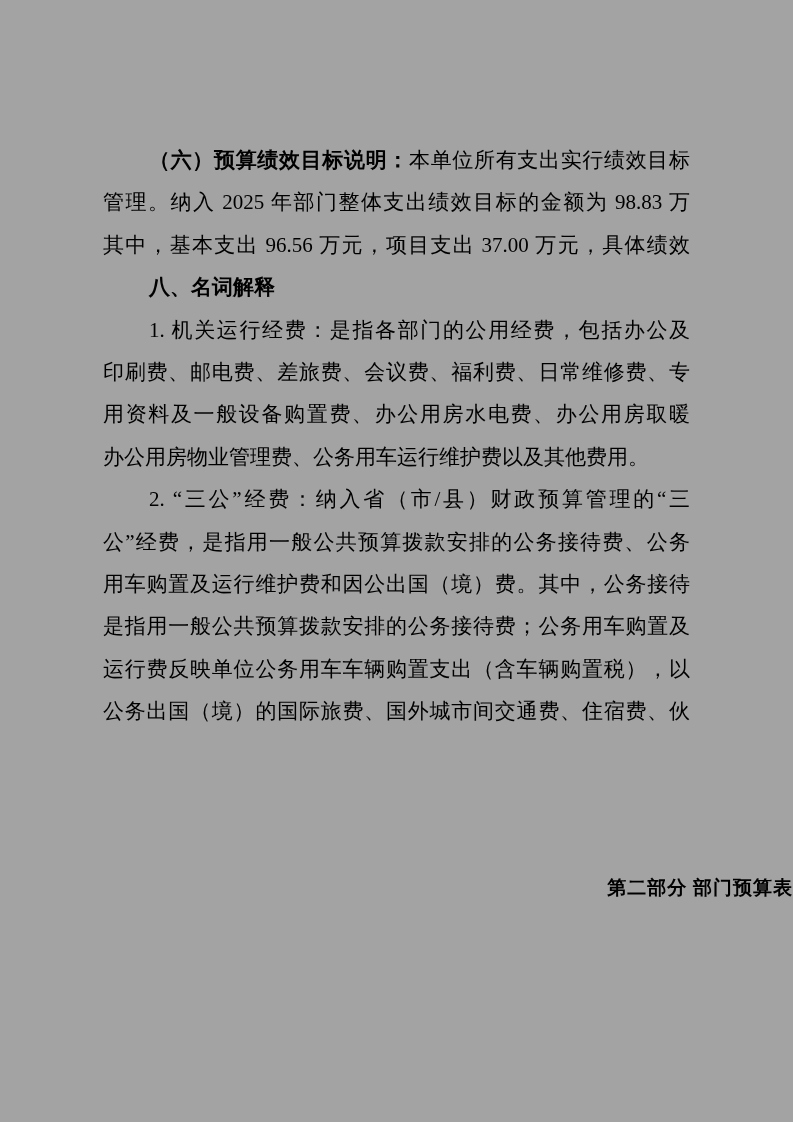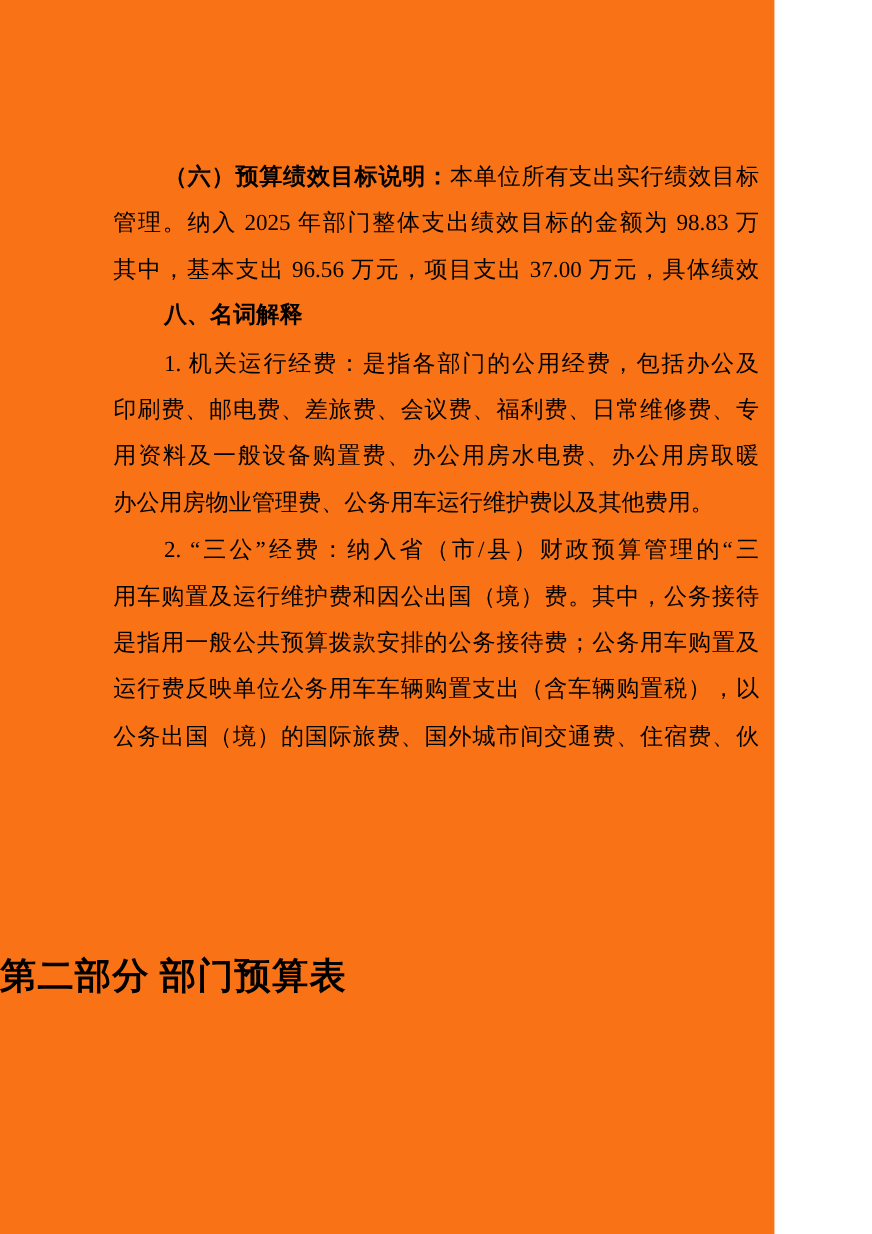--- a/index.html
+++ b/index.html
@@ -3,22 +3,22 @@
 <meta charset="utf-8">
 <style>
   html, body { margin: 0; padding: 0; }
   body {
     width: 793px; height: 1122px;
     background: #ffffff;
     font-family: "Liberation Serif", "DejaVu Serif", serif;
   }
   .page {
     position: relative;
-    width: 704px; height: 1122px;
-    background: #f97316;
+    width: 793px; height: 1122px;
+    background: #a3a3a3;
     color: #000000;
     overflow: hidden;
   }
   .textblock {
     position: absolute;
     left: 103px; top: 139px;
     width: 587px;
   }
   .ln {
     font-size: 21px;
@@ -34,22 +34,22 @@
   .lead { font-weight: bold; }
   .h8 {
     font-weight: bold;
     font-family: Liberation Sans, sans-serif;
   }
   .part2-title {
     position: absolute;
     left: 0; top: 867px;
     width: 793px;
     margin: 0;
-    text-align: left;
-    font-size: 33px;
+    text-align: right;
+    font-size: 19px;
     font-weight: bold;
     line-height: 42px;
     letter-spacing: 1px;
     font-family: "Liberation Serif", "DejaVu Serif", serif;
     color: #000000;
   }
 </style>
 </head>
 <body>
 
@@ -62,20 +62,21 @@
     <div class="ln j">其中，基本支出 96.56 万元，项目支出 37.00 万元，具体绩效</div>
 
     <div class="ln ind h8">八、名词解释</div>
 
     <div class="ln j ind">1. 机关运行经费：是指各部门的公用经费，包括办公及</div>
     <div class="ln j">印刷费、邮电费、差旅费、会议费、福利费、日常维修费、专</div>
     <div class="ln j">用资料及一般设备购置费、办公用房水电费、办公用房取暖费、</div>
     <div class="ln">办公用房物业管理费、公务用车运行维护费以及其他费用。</div>
 
     <div class="ln j ind">2. “三公”经费：纳入省（市/县）财政预算管理的“三</div>
+    <div class="ln j">公”经费，是指用一般公共预算拨款安排的公务接待费、公务</div>
     <div class="ln j">用车购置及运行维护费和因公出国（境）费。其中，公务接待</div>
     <div class="ln j">是指用一般公共预算拨款安排的公务接待费；公务用车购置及</div>
     <div class="ln j">运行费反映单位公务用车车辆购置支出（含车辆购置税），以及</div>
     <div class="ln j">公务出国（境）的国际旅费、国外城市间交通费、住宿费、伙</div>
 
   </div>
 
   <h1 class="part2-title">第二部分 部门预算表</h1>
 
 </div>

